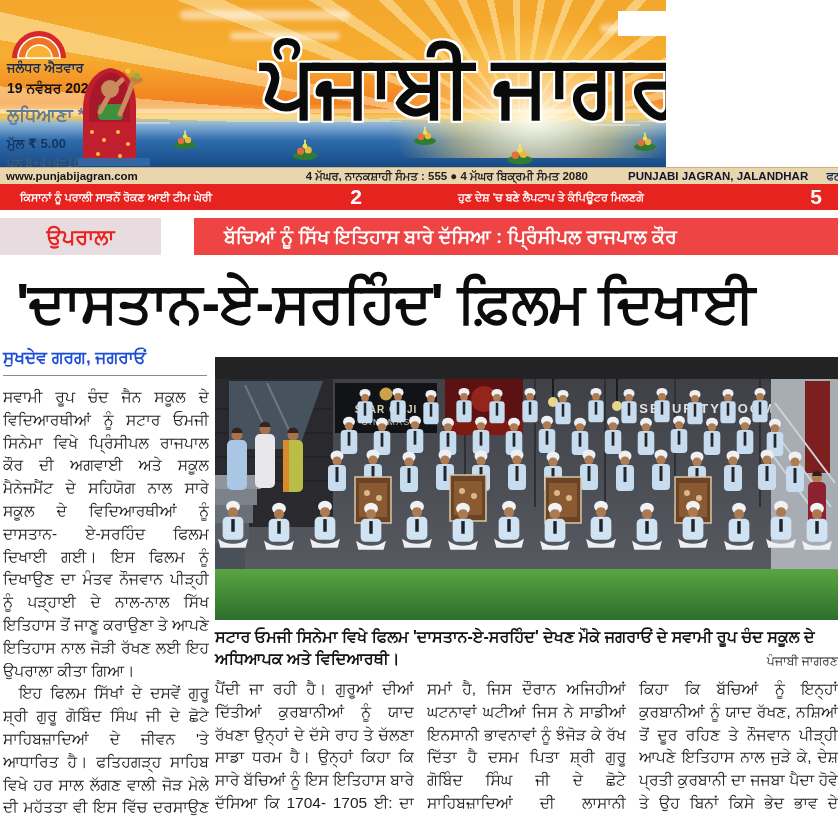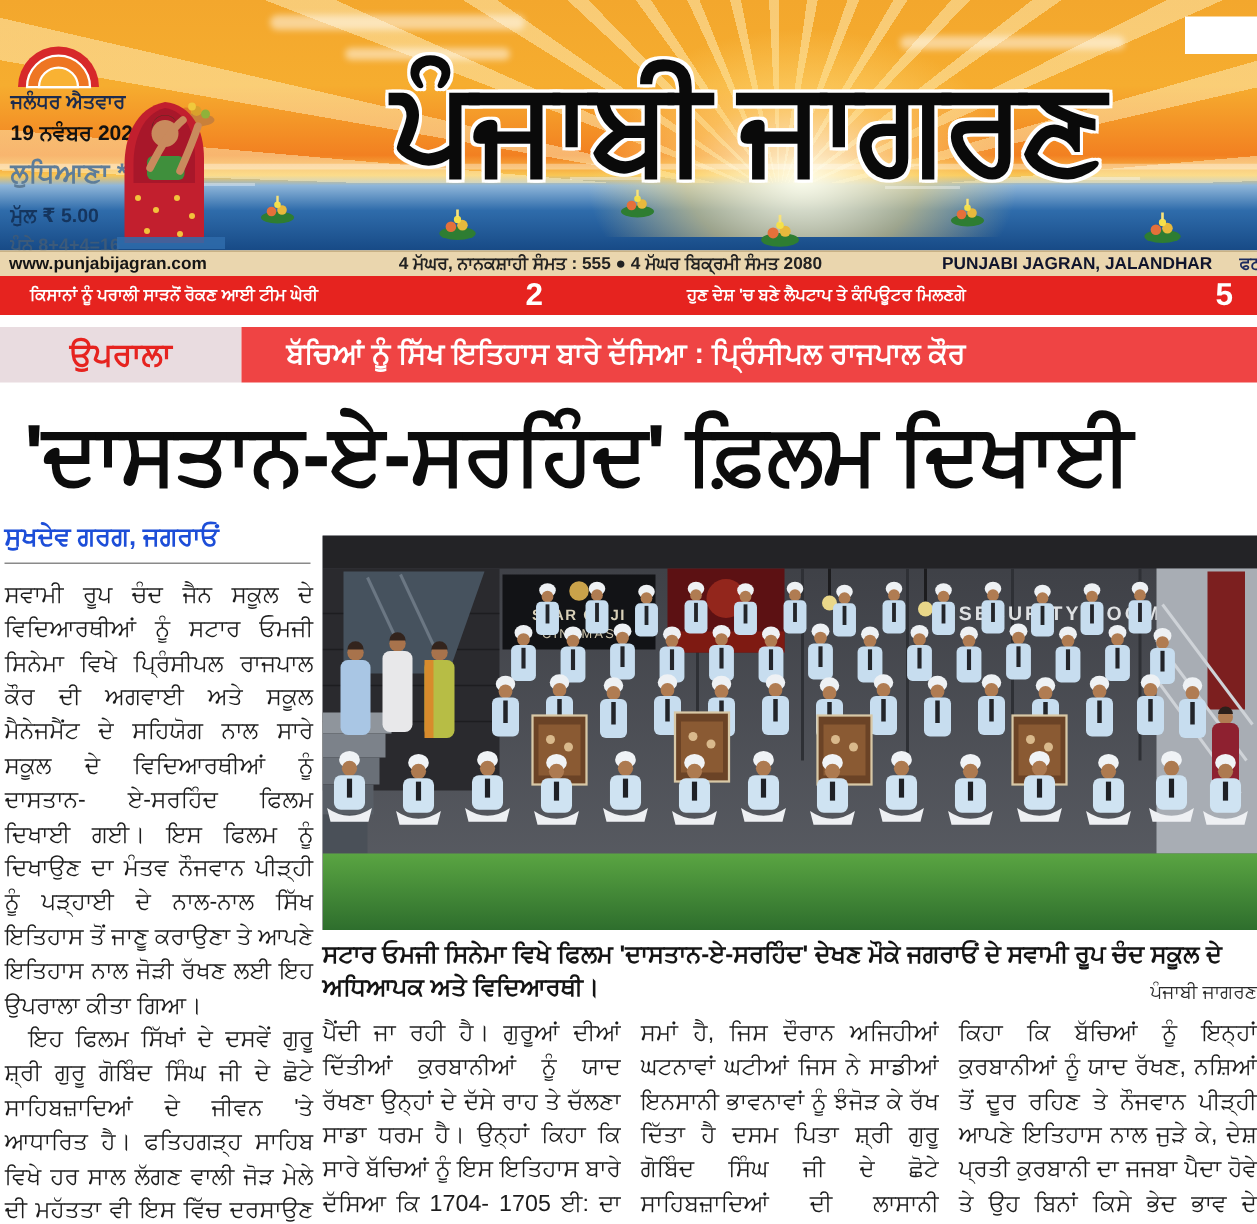--- a/index.html
+++ b/index.html
@@ -1,21 +1,21 @@
 <!DOCTYPE html>
 <html lang="pa"><head>
 <meta charset="utf-8">
 <style>
   * { margin:0; padding:0; box-sizing:border-box; }
   html,body { background:#ffffff; }
   body { font-family:"Liberation Sans","DejaVu Sans",sans-serif; }
   .page { position:relative; width:838px; height:816px; background:#fff; overflow:hidden; }
 
   
-  .masthead { position:absolute; left:0; top:0; width:838px; height:167px; overflow:hidden;
+  .masthead { position:absolute; left:0; top:0; width:666px; height:167px; overflow:hidden;
     background:linear-gradient(180deg,#f3a72d 0%,#f6ad2f 34%,#f28021 62%,#f9c654 70%,#8fb6d9 74%,#2f6cab 84%,#174a86 100%); }
   .rays { position:absolute; left:0; top:0; width:838px; height:122px;
     background:repeating-conic-gradient(from -80deg at 62% 108%, rgba(255,246,205,.45) 0deg 3deg, rgba(255,246,205,0) 3deg 11deg); }
   .glow { position:absolute; left:390px; top:18px; width:290px; height:140px;
     background:radial-gradient(ellipse at 50% 72%, rgba(255,255,238,.95) 0%, rgba(255,222,130,.55) 38%, rgba(255,222,130,0) 70%); }
   .cloud { position:absolute; background:rgba(255,255,255,.5); border-radius:20px; filter:blur(2px); }
   .c1 { left:180px; top:10px; width:170px; height:10px; }
   .c2 { left:600px; top:24px; width:150px; height:9px; }
   .c3 { left:230px; top:32px; width:110px; height:8px; }
   .corner-notch { position:absolute; right:0; top:11px; width:48px; height:25px; background:#ffffff; }
@@ -28,38 +28,38 @@
   .mast-left { position:absolute; left:7px; top:60px; width:120px; }
   .ml-daycity { font-size:13px; font-weight:700; color:#1c2b4e; }
   .ml-date { font-size:14px; font-weight:700; color:#121212; margin-top:4px; }
   .ml-city { font-size:18px; font-weight:700; color:#5e7d99; margin-top:8px; }
   .ml-price { font-size:13px; font-weight:700; color:#15355e; margin-top:10px; }
   .ml-pages { font-size:12px; font-weight:700; color:#3c5a7a; margin-top:4px; }
   .woman { position:absolute; left:68px; top:62px; }
 
   
   .info-strip { position:absolute; left:0; top:167px; width:838px; height:17px; background:#ead6ae;
-    display:flex; align-items:center; font-size:11.5px; color:#151515; border-top:1px solid #c9b286;gap:40px; }
+    display:flex; align-items:center; font-size:11.5px; color:#151515; border-top:1px solid #c9b286; }
   .is-web { font-weight:700; padding-left:6px; width:190px; }
   .is-cal { flex:1; text-align:right; font-weight:700; color:#222; }
   .is-right { width:250px; text-align:right; padding-right:4px; font-weight:700; white-space:nowrap; }
   .is-ed { color:#10142c;padding-left:40px; }
   .is-suf { color:#1b2a5e;padding-left:15px; }
 
   
   .red-strip { position:absolute; left:0; top:184px; width:838px; height:26px; background:#e6231f;
     display:flex; color:#fff; }
   .teaser { display:flex; align-items:center; }
   .teaser-l { width:420px; padding:0 58px 0 20px; justify-content:space-between; }
   .teaser-r { flex:1; padding:0 16px 0 38px; justify-content:space-between; }
   .teaser-h { font-size:11px; font-weight:700; white-space:nowrap; }
   .teaser-n { font-size:21px; font-weight:700; }
 
   
-  .kicker-row { position:absolute; left:0; top:218px; width:838px; height:37px; display:flex; }
+  .kicker-row { position:absolute; left:0; top:218px; width:838px; height:37px; display:flex;gap:33px; }
   .kicker-box { width:161px; background:#e9dce0; display:flex; align-items:center; justify-content:center;
     font-size:21px; font-weight:700; color:#e6231f; }
   .strap { flex:1; background:#ef4444; display:flex; align-items:center; padding-left:30px;
     font-size:19px; font-weight:700; color:#ffffff; }
 
   
   .headline { position:absolute; left:16px; top:258px; width:838px; height:92px;
     font-size:56px; font-weight:700; color:#0c0c0c; letter-spacing:-1px; line-height:90px; white-space:nowrap; }
 
   

